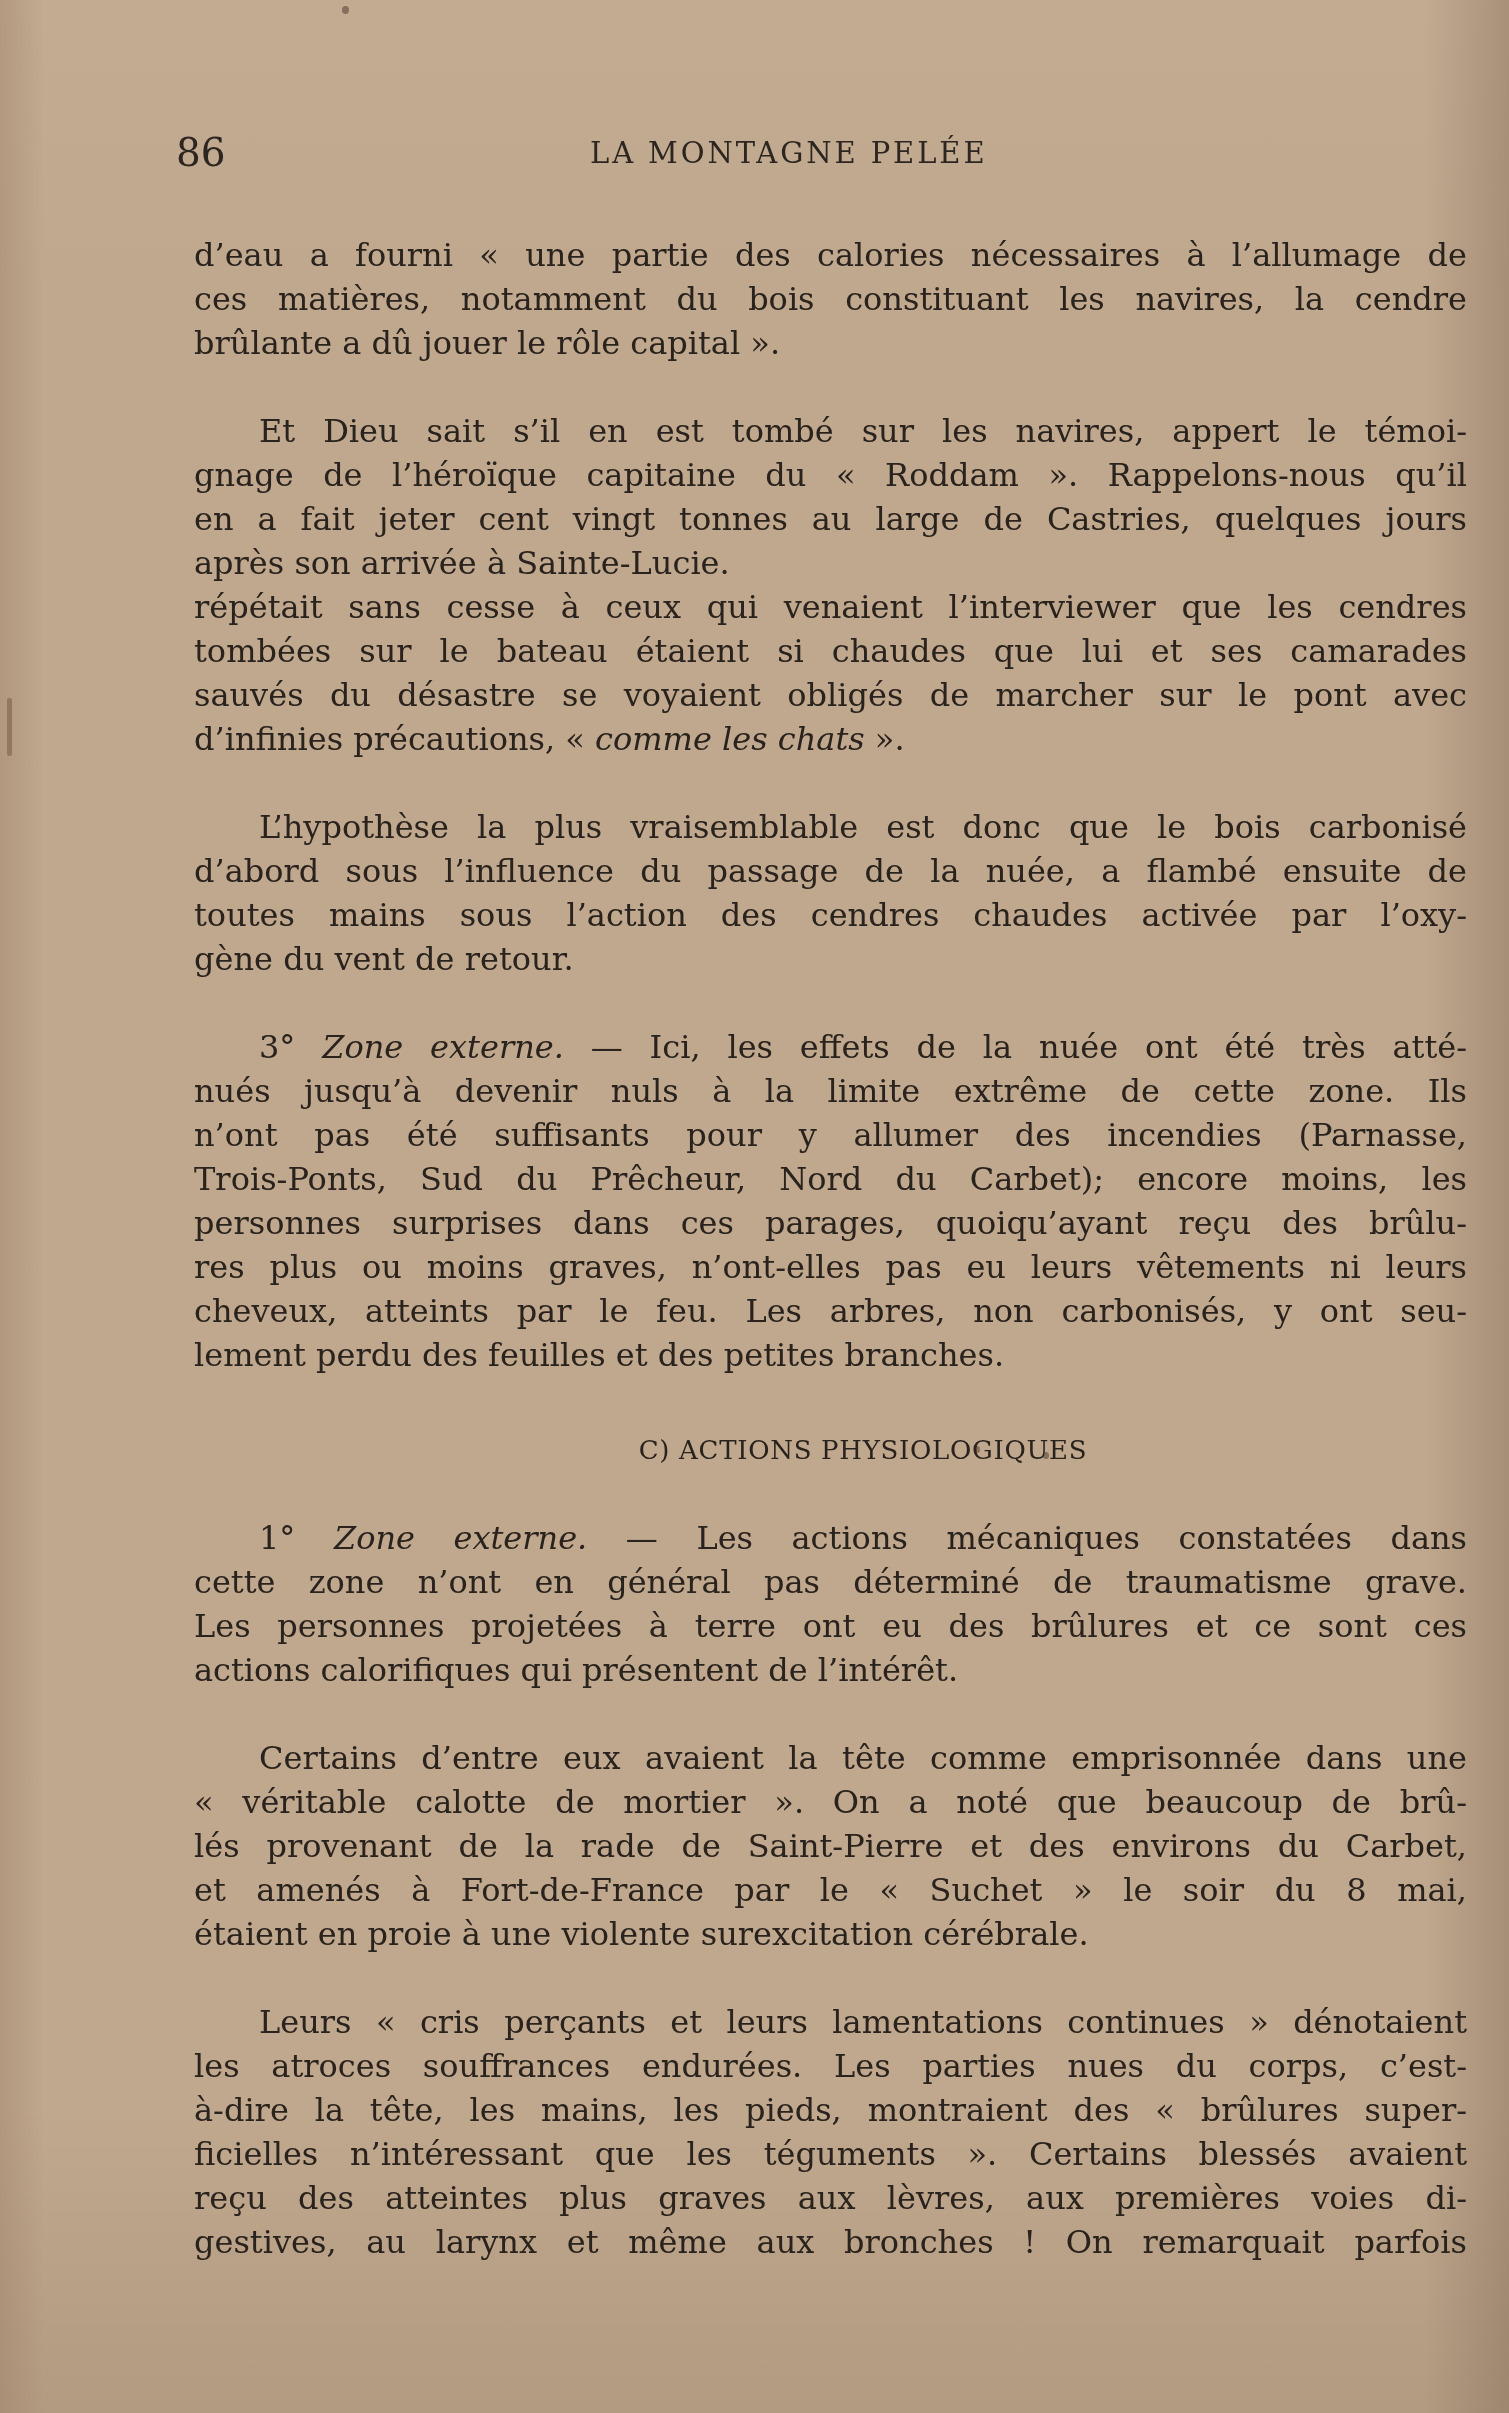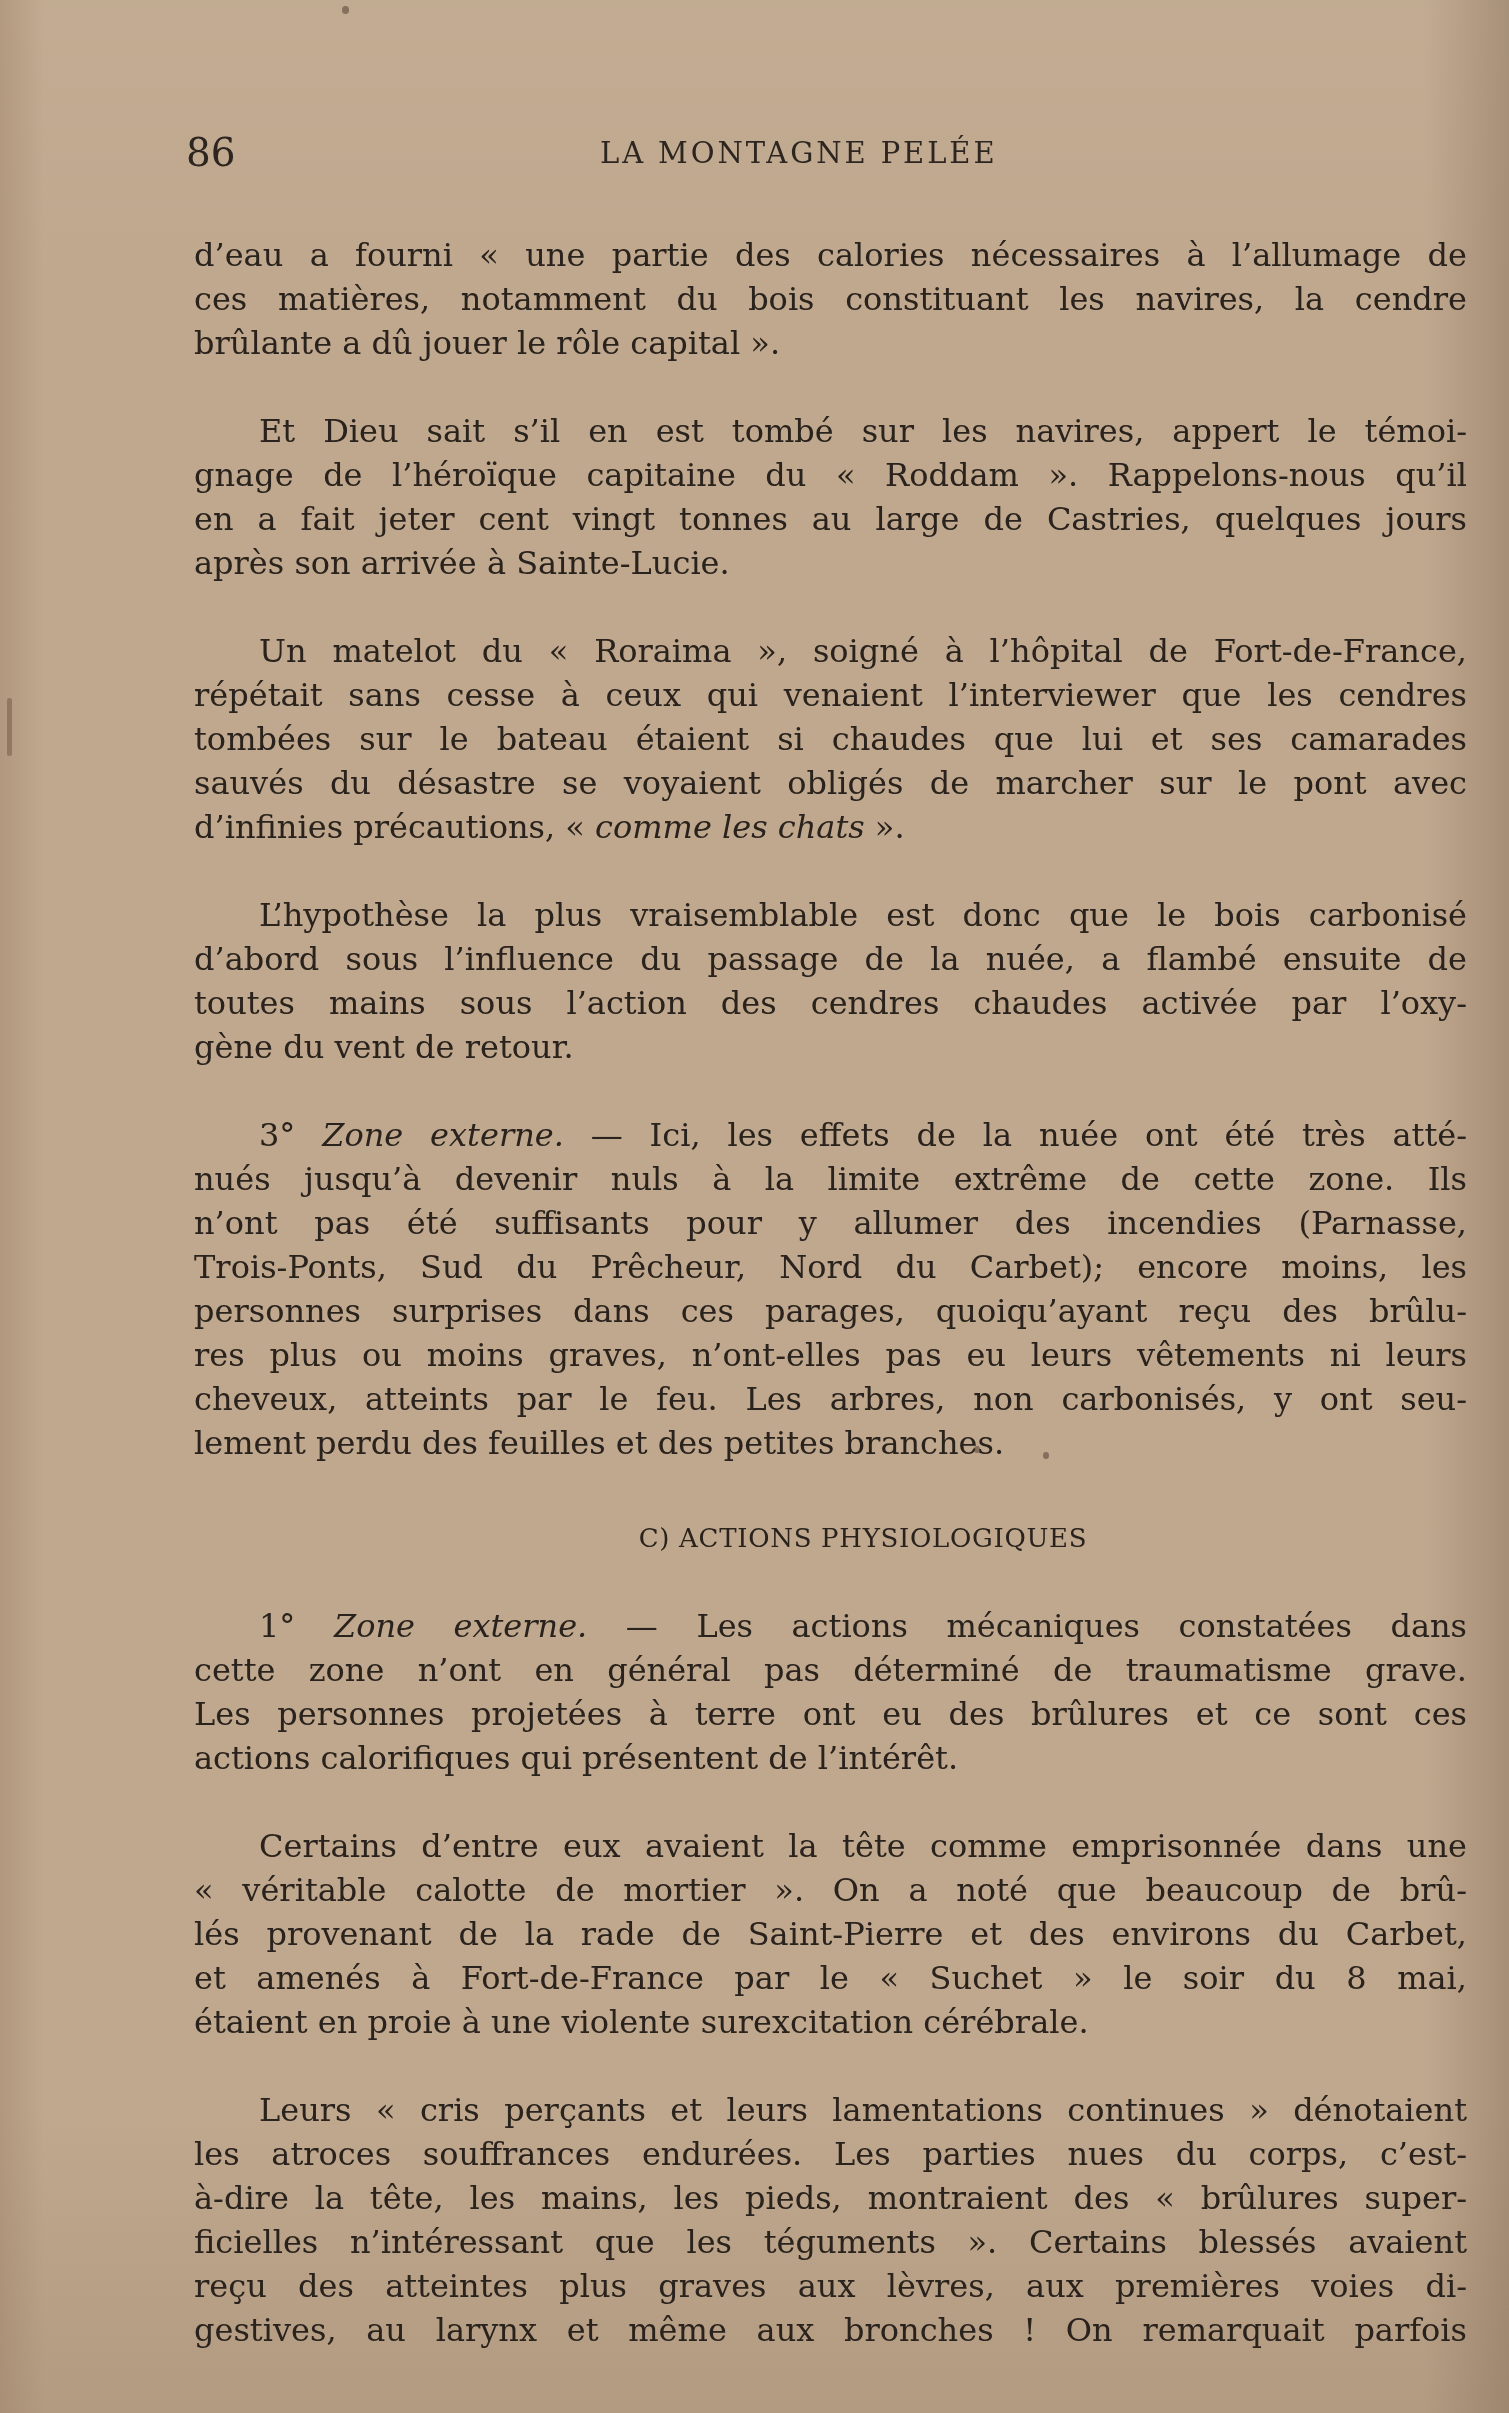--- a/index.html
+++ b/index.html
@@ -21,21 +21,21 @@
       background:
         linear-gradient(90deg, rgba(150,120,95,0.35) 0px, rgba(150,120,95,0) 44px, rgba(0,0,0,0) 1424px, rgba(120,95,75,0.35) 1509px),
         linear-gradient(180deg, rgba(200,180,155,0.25) 0px, rgba(0,0,0,0) 291px, rgba(0,0,0,0) 2108px, rgba(140,115,90,0.25) 2413px),
         #bfa88e;
       font-family: "DejaVu Serif", "Liberation Serif", serif;
       color: #2a221c;
     }
     .running-head {
       position: absolute;
       top: 131px;
-      left: 186px;
+      left: 176px;
       width: 1272px;
       height: 44px;
     }
     .folio {
       position: absolute;
       left: 0;
       top: 0;
       font-size: 39px;
       line-height: 44px;
       color: #2d2520;
@@ -112,21 +112,20 @@
     </p>
 
     <p class="para">
       <span class="line ind">Et Dieu sait s’il en est tombé sur les navires, appert le témoi-</span>
       <span class="line">gnage de l’héroïque capitaine du « Roddam ». Rappelons-nous qu’il</span>
       <span class="line">en a fait jeter cent vingt tonnes au large de Castries, quelques jours</span>
       <span class="line last">après son arrivée à Sainte-Lucie.</span>
     </p>
 
     <p class="para">
-      <span class="line ind">Un matelot du « Roraima », soigné à l’hôpital de Fort-de-France,</span>
       <span class="line">répétait sans cesse à ceux qui venaient l’interviewer que les cendres</span>
       <span class="line">tombées sur le bateau étaient si chaudes que lui et ses camarades</span>
       <span class="line">sauvés du désastre se voyaient obligés de marcher sur le pont avec</span>
       <span class="line last"><span>d’infinies précautions, « </span><i>comme les chats</i><span> ».</span></span>
     </p>
 
     <p class="para">
       <span class="line ind">L’hypothèse la plus vraisemblable est donc que le bois carbonisé</span>
       <span class="line">d’abord sous l’influence du passage de la nuée, a flambé ensuite de</span>
       <span class="line">toutes mains sous l’action des cendres chaudes activée par l’oxy-</span>

